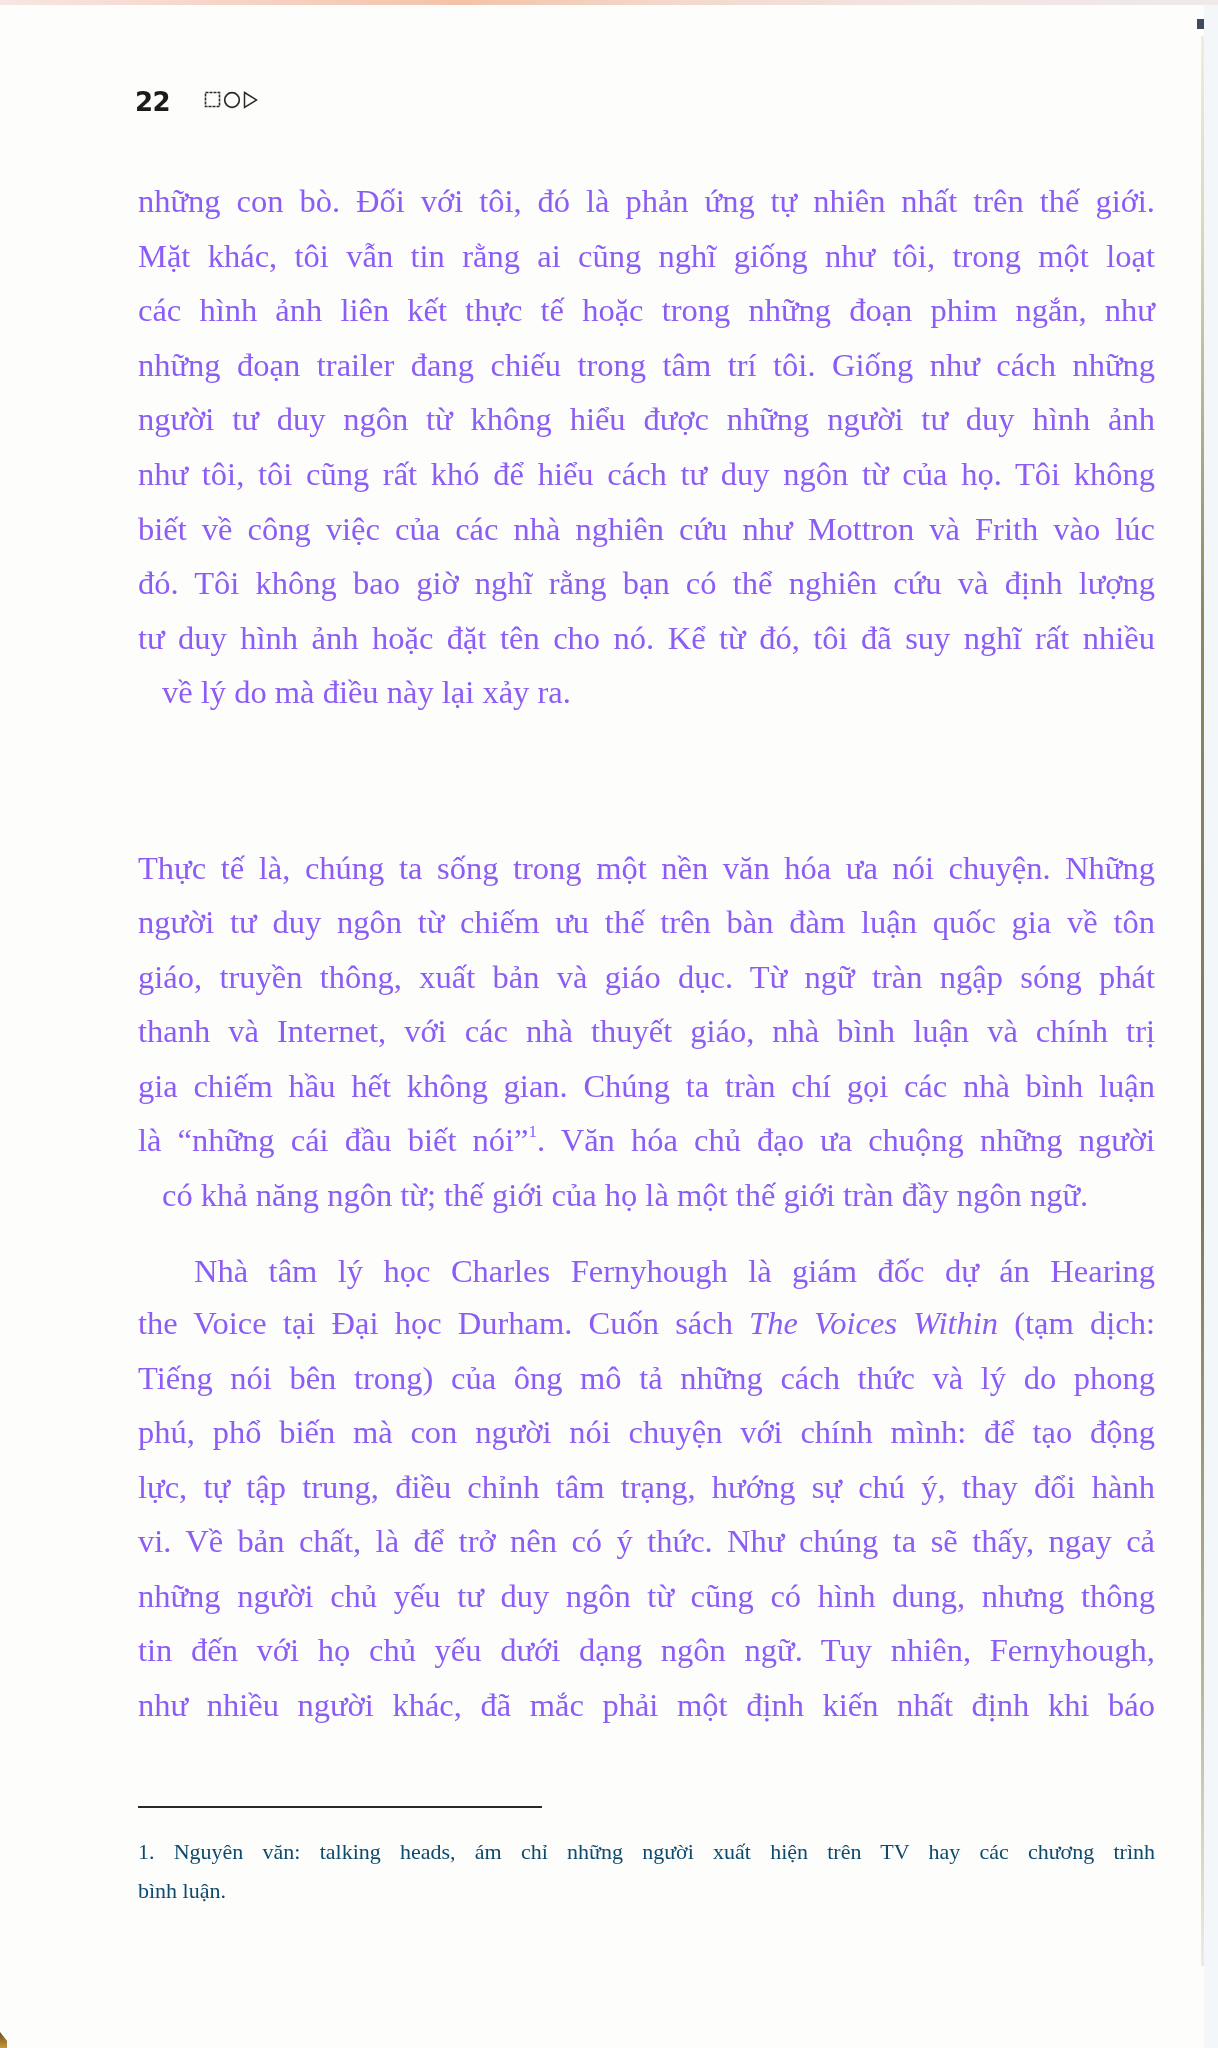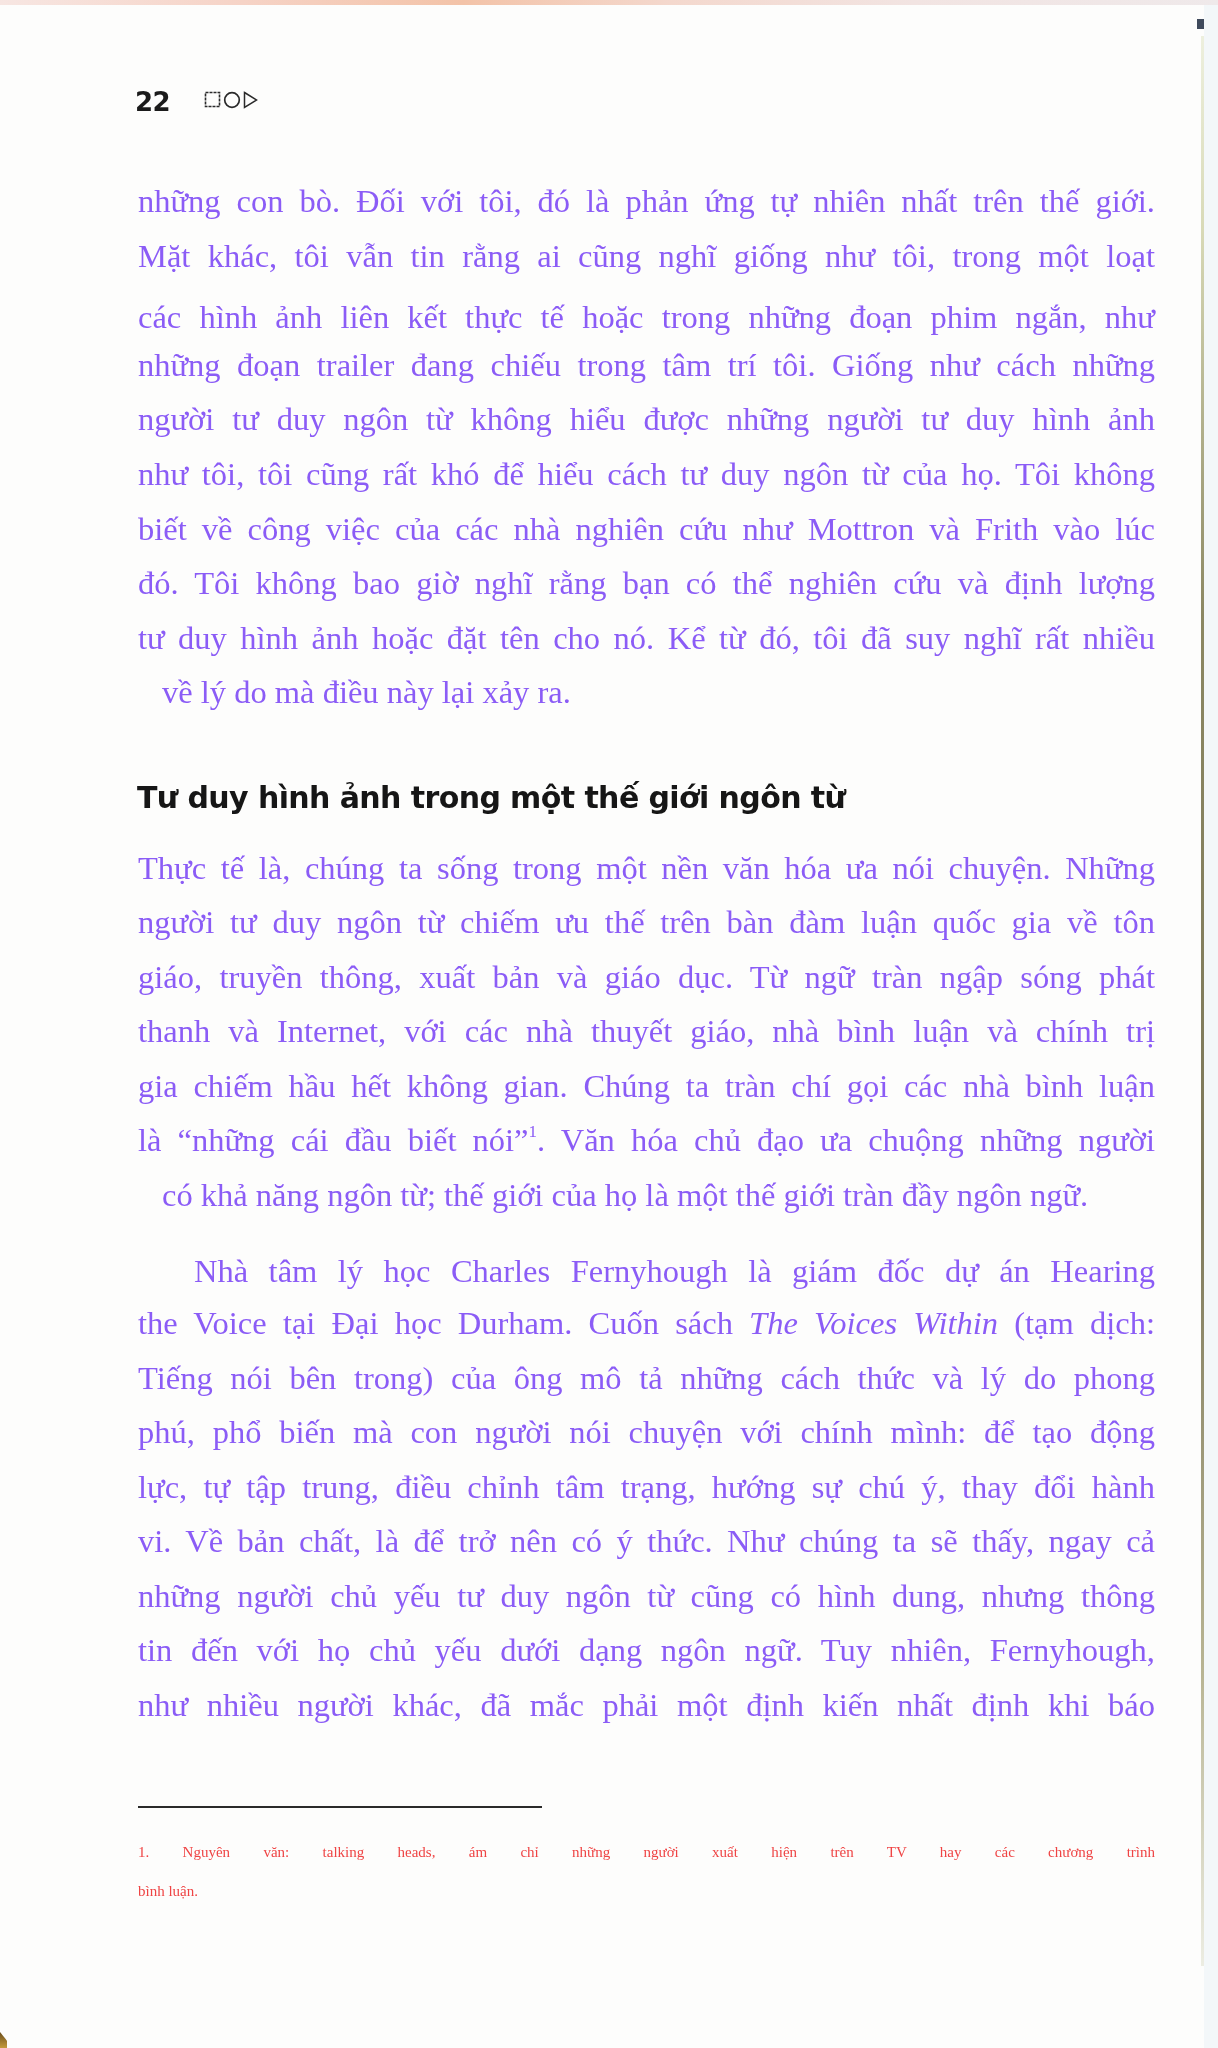--- a/index.html
+++ b/index.html
@@ -81,22 +81,22 @@
       white-space: nowrap;
     }
 
     .footnote-rule {
       position: absolute; left: 138px; top: 1806px; width: 404px; height: 2px;
       background: #2a2a2a;
     }
     .footnote {
       position: absolute; left: 138px; width: 1017px;
       font-family: "Liberation Serif", "DejaVu Serif", serif;
-      font-size: 15px;
-      color: #ef4444;
+      font-size: 22px;
+      color: #0c4a6e;
       white-space: nowrap;
       line-height: 28px;
     }
     .footnote.justify { text-align: justify; text-align-last: justify; }
   </style>
 </head>
 <body>
 
 <div class="page">
   <div class="top-strip"></div>
@@ -116,31 +116,30 @@
       </svg>
       <svg width="15" height="18" viewBox="0 0 15 18">
         <polygon points="1.5,1.5 13.5,9 1.5,16.5" fill="none" stroke="#2a2a2a" stroke-width="1.5"></polygon>
       </svg>
     </span>
   </div>
 
   <div>
     <div class="line" style="top:181px">những con bò. Đối với tôi, đó là phản ứng tự nhiên nhất trên thế giới.</div>
     <div class="line" style="top:236px">Mặt khác, tôi vẫn tin rằng ai cũng nghĩ giống như tôi, trong một loạt</div>
-    <div class="line" style="top:297px">các hình ảnh liên kết thực tế hoặc trong những đoạn phim ngắn, như</div>
+    <div class="line" style="top:290px">các hình ảnh liên kết thực tế hoặc trong những đoạn phim ngắn, như</div>
     <div class="line" style="top:345px">những đoạn trailer đang chiếu trong tâm trí tôi. Giống như cách những</div>
     <div class="line" style="top:399px">người tư duy ngôn từ không hiểu được những người tư duy hình ảnh</div>
     <div class="line" style="top:454px">như tôi, tôi cũng rất khó để hiểu cách tư duy ngôn từ của họ. Tôi không</div>
     <div class="line" style="top:509px">biết về công việc của các nhà nghiên cứu như Mottron và Frith vào lúc</div>
     <div class="line" style="top:563px">đó. Tôi không bao giờ nghĩ rằng bạn có thể nghiên cứu và định lượng</div>
     <div class="line" style="top:618px">tư duy hình ảnh hoặc đặt tên cho nó. Kể từ đó, tôi đã suy nghĩ rất nhiều</div>
     <div class="line last" style="top:672px">về lý do mà điều này lại xảy ra.</div>
   </div>
 
-  <div class="section-heading">Tư duy hình ảnh trong một thế giới ngôn từ</div>
 
   <div>
     <div class="line" style="top:848px">Thực tế là, chúng ta sống trong một nền văn hóa ưa nói chuyện. Những</div>
     <div class="line" style="top:902px">người tư duy ngôn từ chiếm ưu thế trên bàn đàm luận quốc gia về tôn</div>
     <div class="line" style="top:957px">giáo, truyền thông, xuất bản và giáo dục. Từ ngữ tràn ngập sóng phát</div>
     <div class="line" style="top:1011px">thanh và Internet, với các nhà thuyết giáo, nhà bình luận và chính trị</div>
     <div class="line" style="top:1066px">gia chiếm hầu hết không gian. Chúng ta tràn chí gọi các nhà bình luận</div>
     <div class="line" style="top:1120px"><span>là “những cái đầu biết nói”</span><sup>1</sup><span>. Văn hóa chủ đạo ưa chuộng những người</span></div>
     <div class="line last" style="top:1175px">có khả năng ngôn từ; thế giới của họ là một thế giới tràn đầy ngôn ngữ.</div>
   </div>

